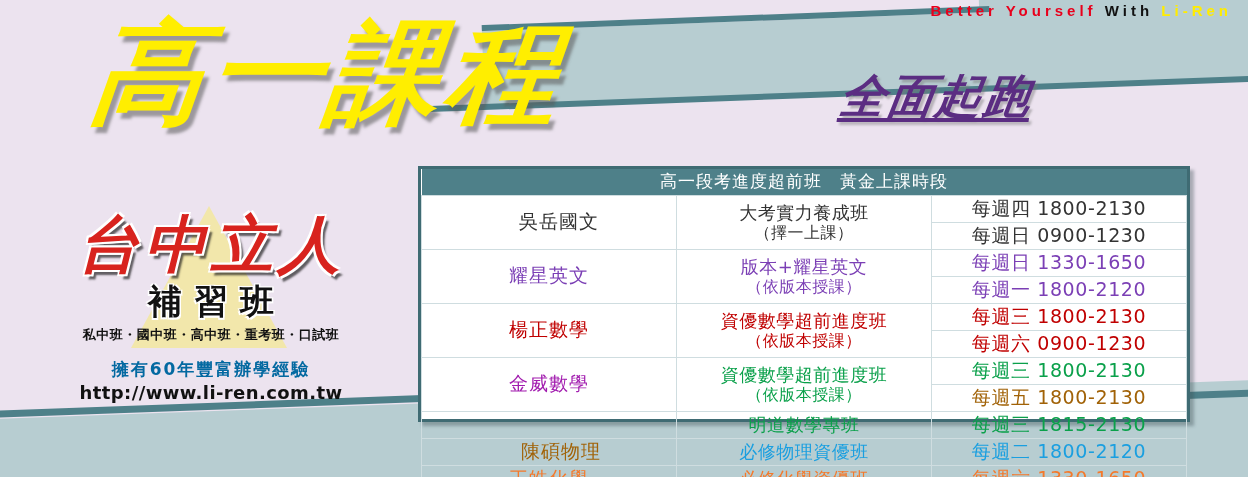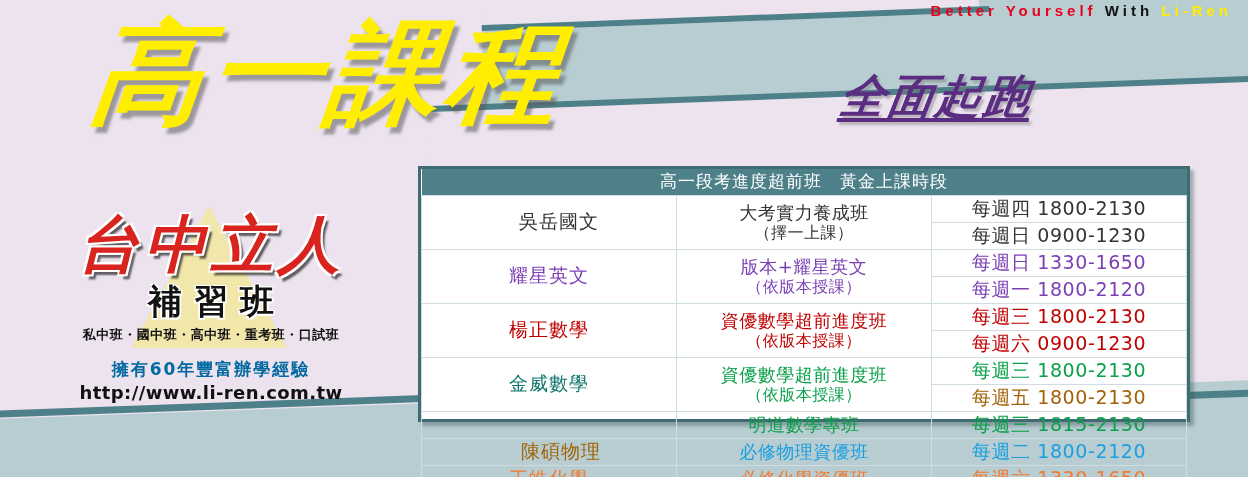--- a/index.html
+++ b/index.html
@@ -314,21 +314,21 @@
           </tr>
           <tr>
             <td class="teacher" rowspan="2" style="color: rgb(192, 0, 0);">楊正數學</td>
             <td class="course" rowspan="2" style="color: rgb(192, 0, 0);"><span>資優數學超前進度班</span><span class="sub">（依版本授課）</span></td>
             <td class="time" style="color: rgb(192, 0, 0);">每週三 1800-2130</td>
           </tr>
           <tr>
             <td class="time" style="color: rgb(192, 0, 0);">每週六 0900-1230</td>
           </tr>
           <tr>
-            <td class="teacher" rowspan="2" style="color: #0f766e;">金威數學</td>
+            <td class="teacher" rowspan="2" style="color: #a21caf;">金威數學</td>
             <td class="course" rowspan="2" style="color: rgb(10, 160, 74);"><span>資優數學超前進度班</span><span class="sub">（依版本授課）</span></td>
             <td class="time" style="color: rgb(10, 160, 74);">每週三 1800-2130</td>
           </tr>
           <tr>
             <td class="time" style="color: #a16207;">每週五 1800-2130</td>
           </tr>
           <tr>
             <td class="teacher" rowspan="1" style="color: rgb(10, 160, 74); border-top: none;"></td>
             <td class="course" rowspan="1" style="color: rgb(10, 160, 74);"><span>明道數學專班</span></td>
             <td class="time" style="color: rgb(10, 160, 74);">每週三 1815-2130</td>

